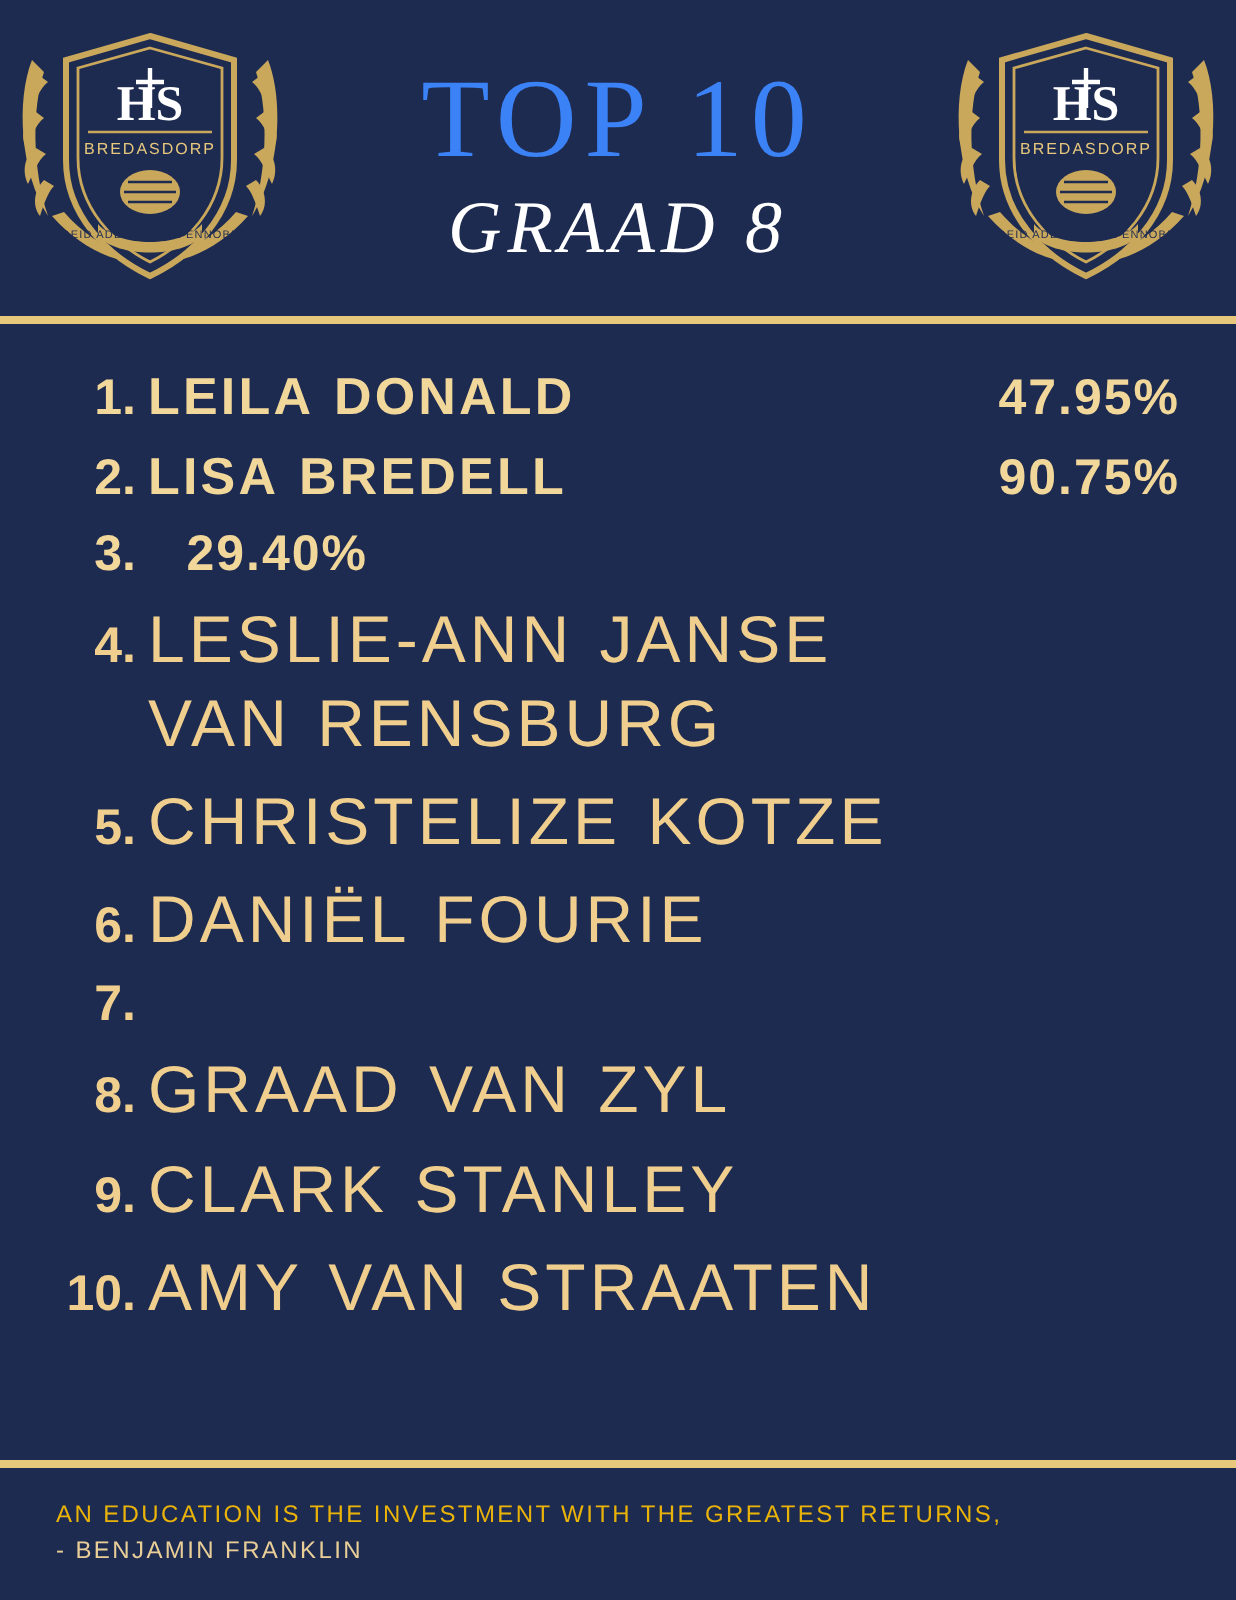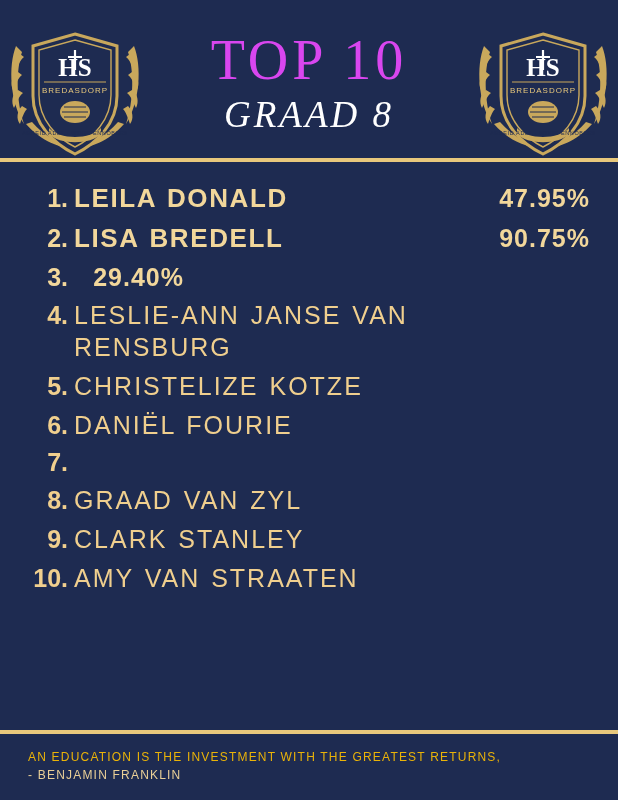--- a/index.html
+++ b/index.html
@@ -30,36 +30,36 @@
   .header {
     height: 158px;
     position: relative;
     display: flex;
     align-items: center;
     justify-content: center;
     flex: 0 0 auto;
   }
   .crest {
     position: absolute;
-    top: 24px;
+    top: 8px;
     width: 142px;
     height: 142px;
   }
   .crest.left  { left: 4px; }
   .crest.right { right: 4px; }
 
   .title-block {
     text-align: center;
     margin-top: 6px;
   }
   .title-main {
     font-family: "Liberation Serif", serif;
     font-size: 56px;
     letter-spacing: 4px;
-    color: #d946ef;
+    color: #3b82f6;
     font-weight: normal;
     line-height: 1.0;
   }
   .title-sub {
     font-family: "Liberation Serif", serif;
     font-size: 37px;
     letter-spacing: 3px;
     color: #ffffff;
     font-weight: normal;
     font-style: italic;
@@ -89,21 +89,21 @@
     text-align: right;
     padding-right: 6px;
     font-size: 25px;
     font-weight: bold;
     letter-spacing: 0px;
     color: #f0cf8e;
     flex: 0 0 auto;
   }
   .name {
     flex: 1 1 auto;
-    font-size: 25px;
+    font-size: 33px;
     letter-spacing: 2.0px;
     color: #f0cf8e;
     line-height: 1.28;
     word-spacing: 2px;
   }
   .row.top .name,
   .row.top .rank,
   .row.top .score {
     font-weight: bold;
     color: #f2d79b;

